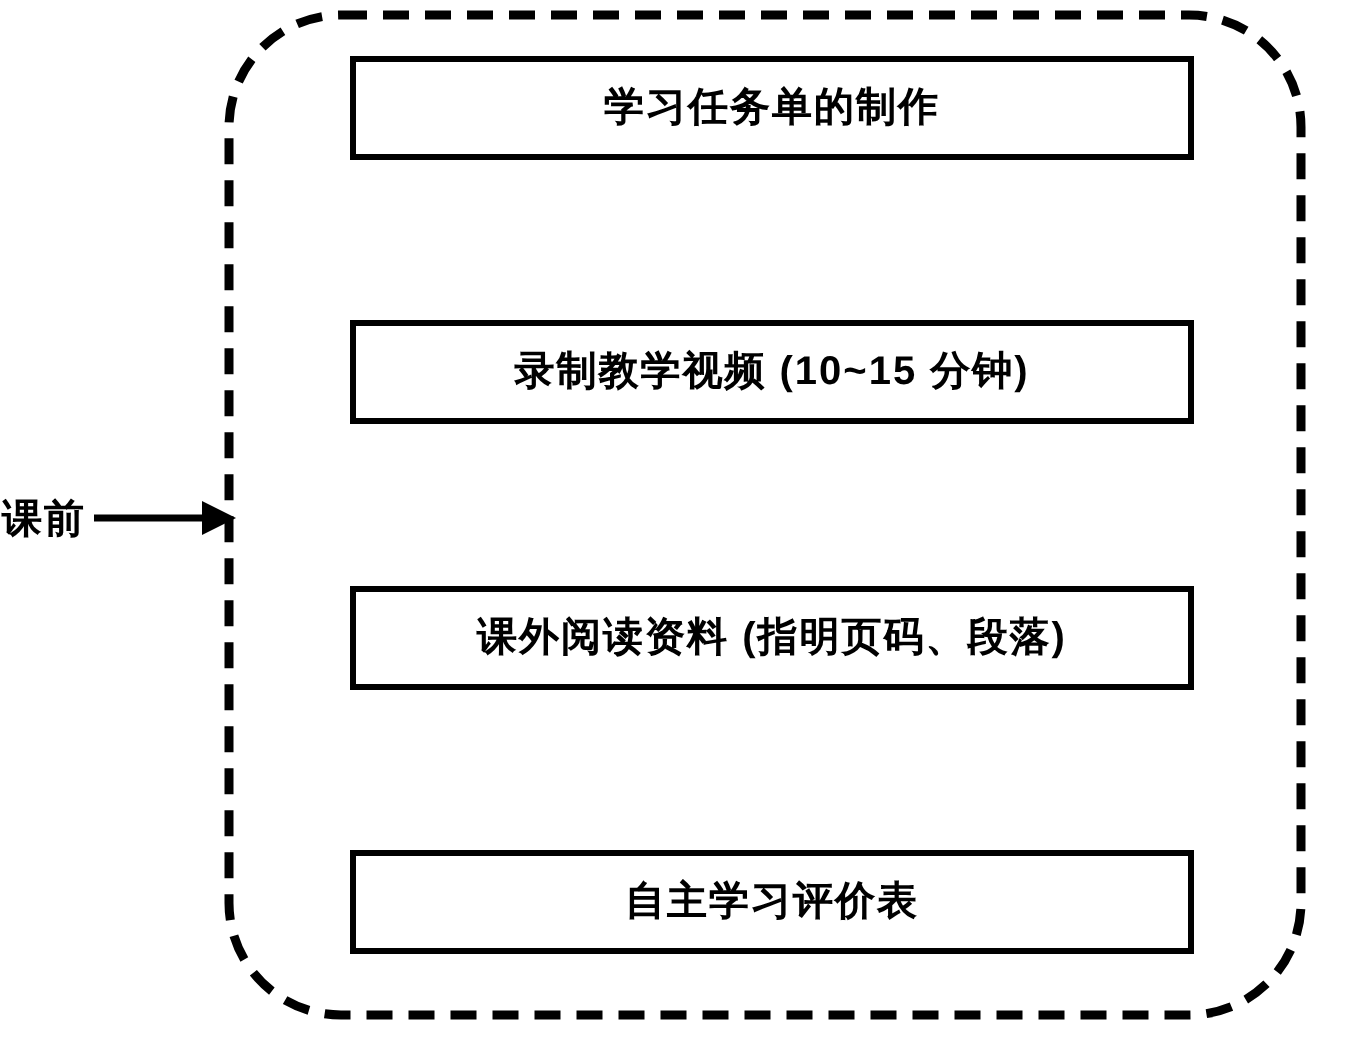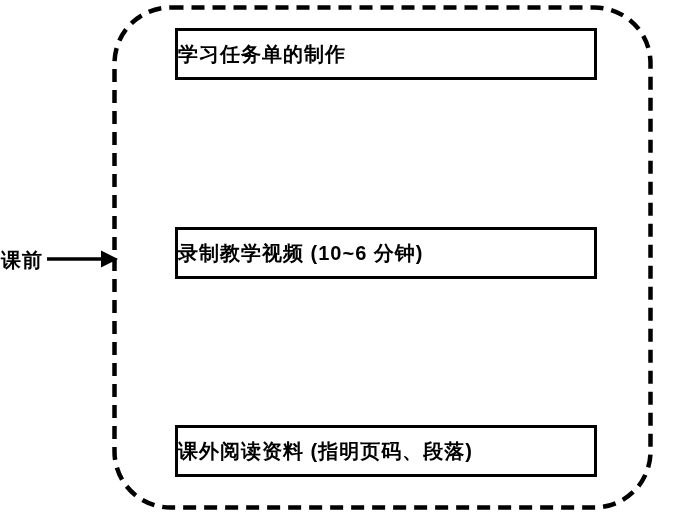--- a/index.html
+++ b/index.html
@@ -33,20 +33,21 @@
     flex-direction: column;
     justify-content: space-between;
   }
   .flow-box {
     box-sizing: border-box;
     height: 52px;
     border: 3px solid #000000;
     background: #ffffff;
     display: flex;
     align-items: center;
+    justify-content: center;
   }
   .flow-box-label {
     font-size: 20px;
     font-weight: bold;
     color: #000000;
     letter-spacing: 1px;
     white-space: nowrap;
     line-height: 1;
   }
   .stage-label {
@@ -76,20 +77,23 @@
     </g>
   </svg>
 
   <div class="stage-label">课前</div>
 
   <div class="boxes-column">
     <div class="flow-box">
       <span class="flow-box-label">学习任务单的制作</span>
     </div>
     <div class="flow-box">
-      <span class="flow-box-label">录制教学视频 (10~6 分钟)</span>
+      <span class="flow-box-label">录制教学视频 (10~15 分钟)</span>
     </div>
     <div class="flow-box">
       <span class="flow-box-label">课外阅读资料 (指明页码、段落)</span>
+    </div>
+    <div class="flow-box">
+      <span class="flow-box-label">自主学习评价表</span>
     </div>
   </div>
 
 </div>
 
 </body></html>

